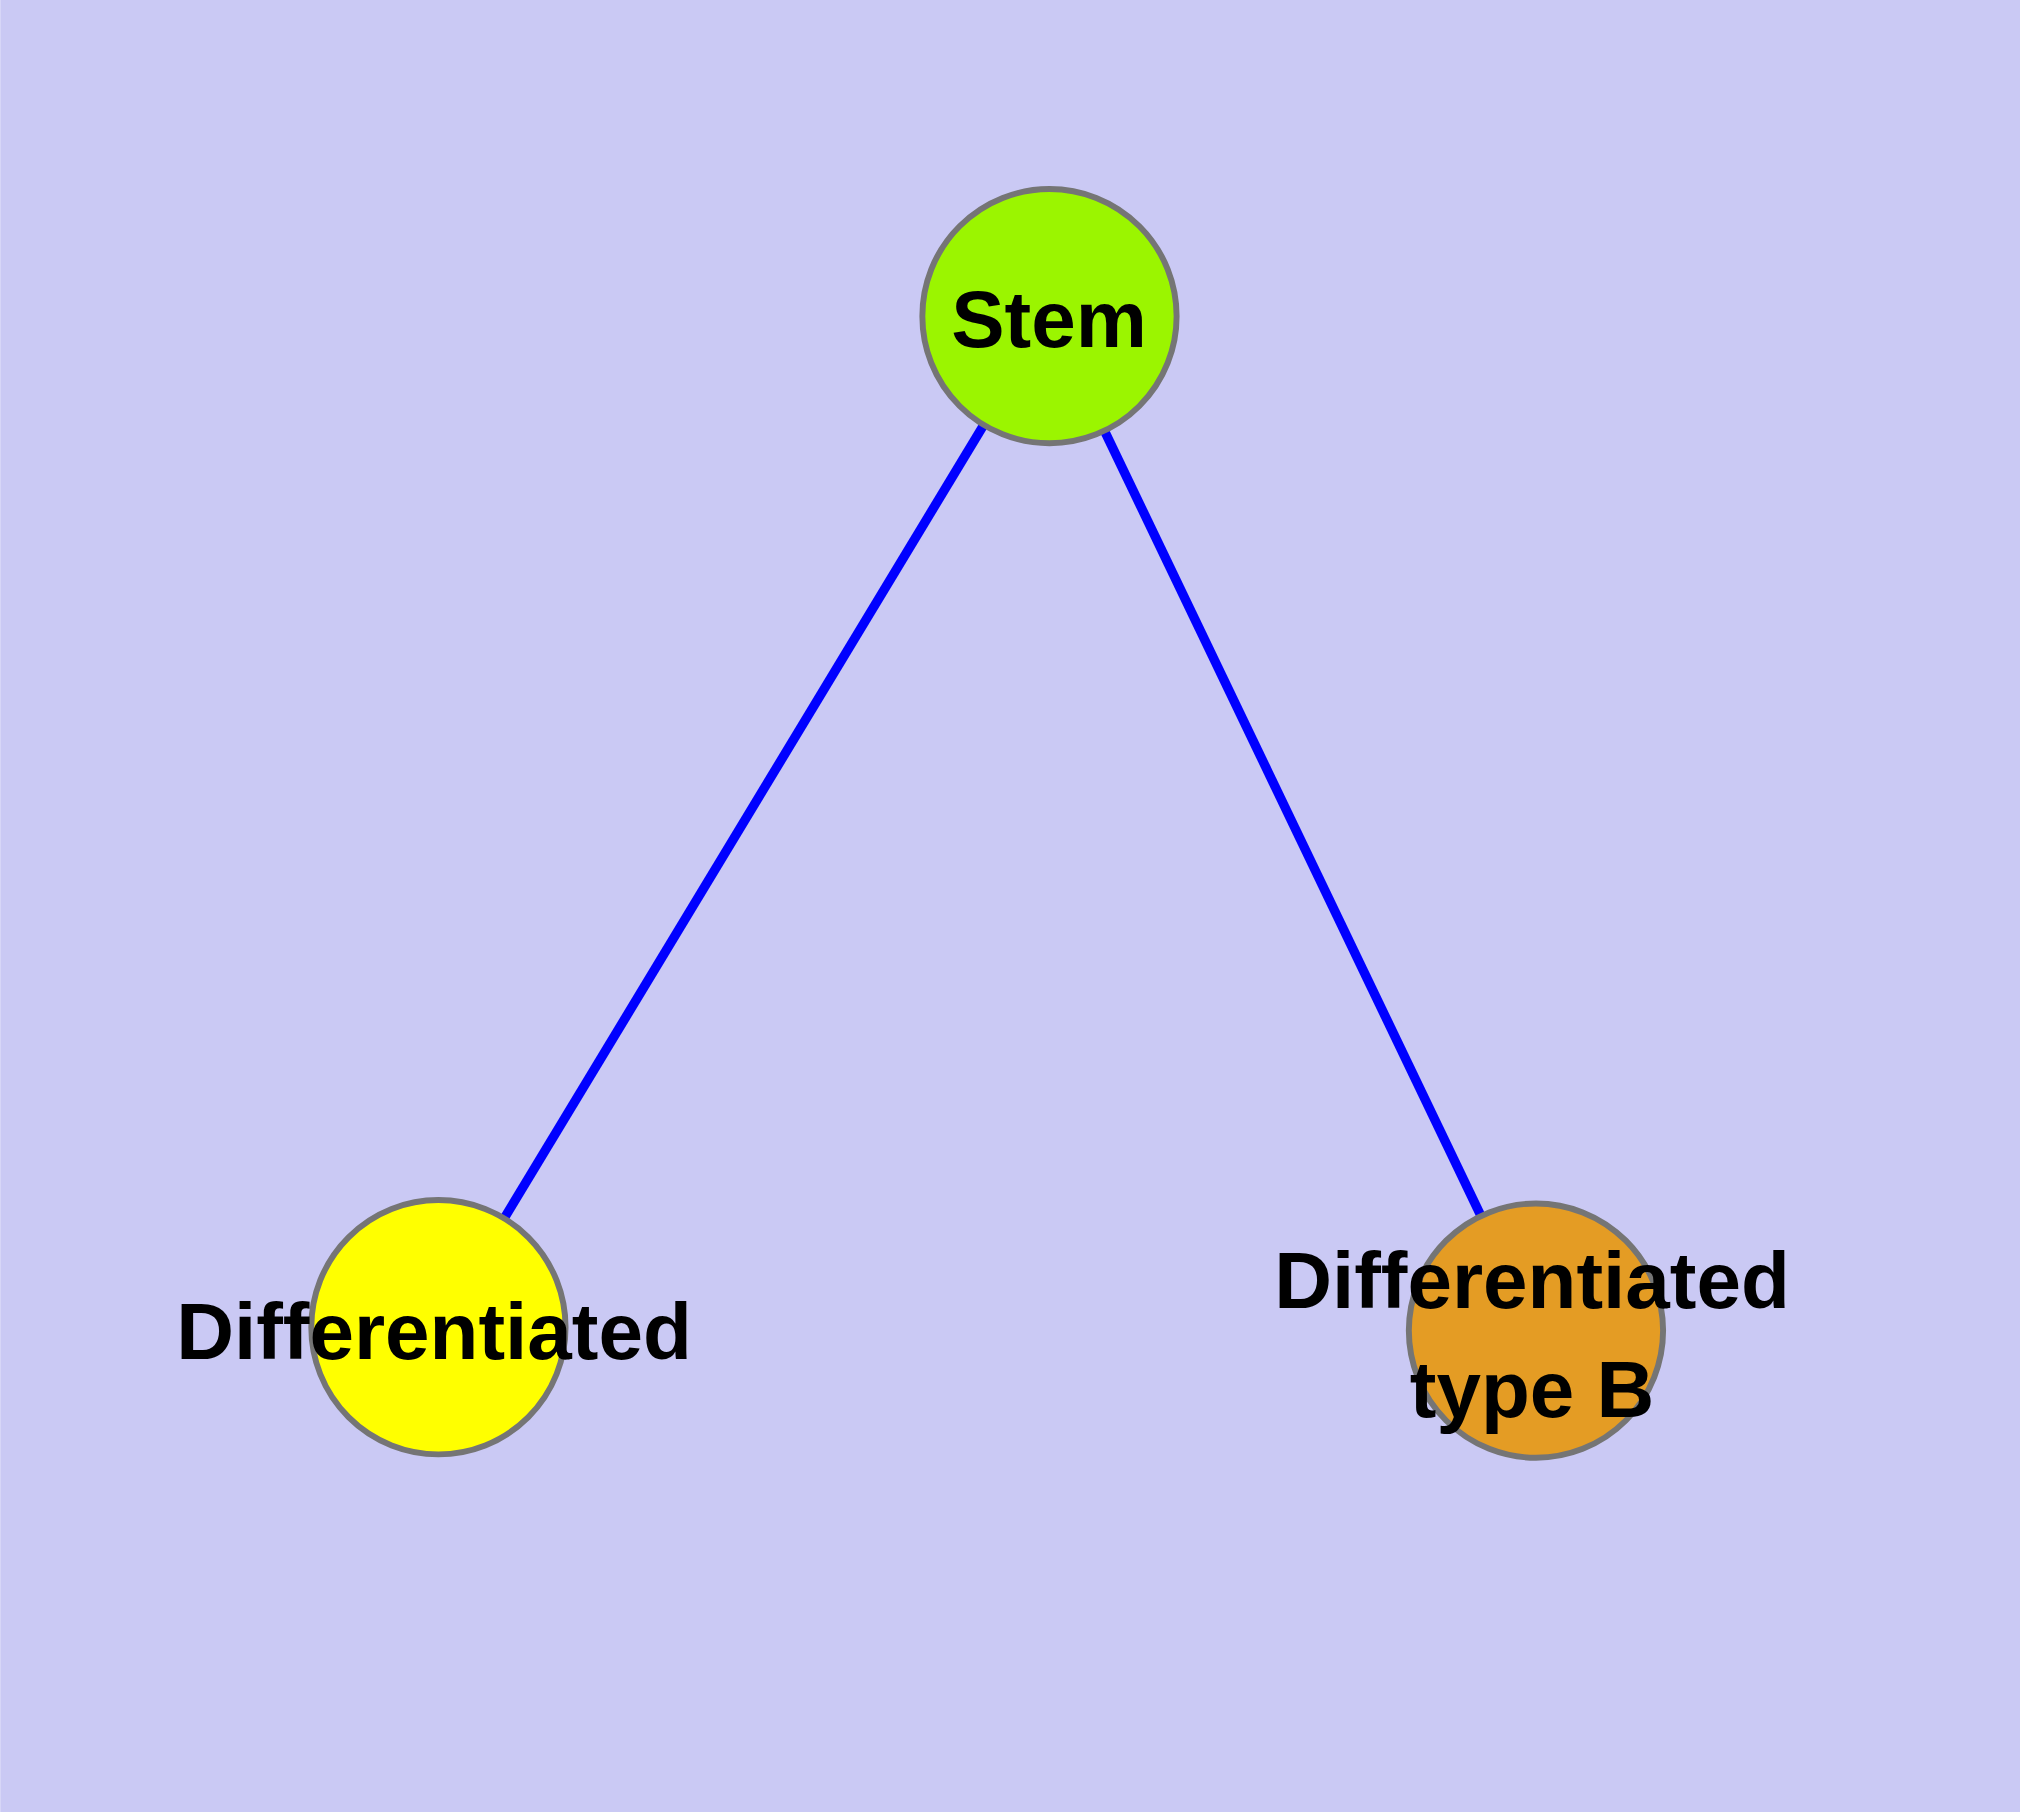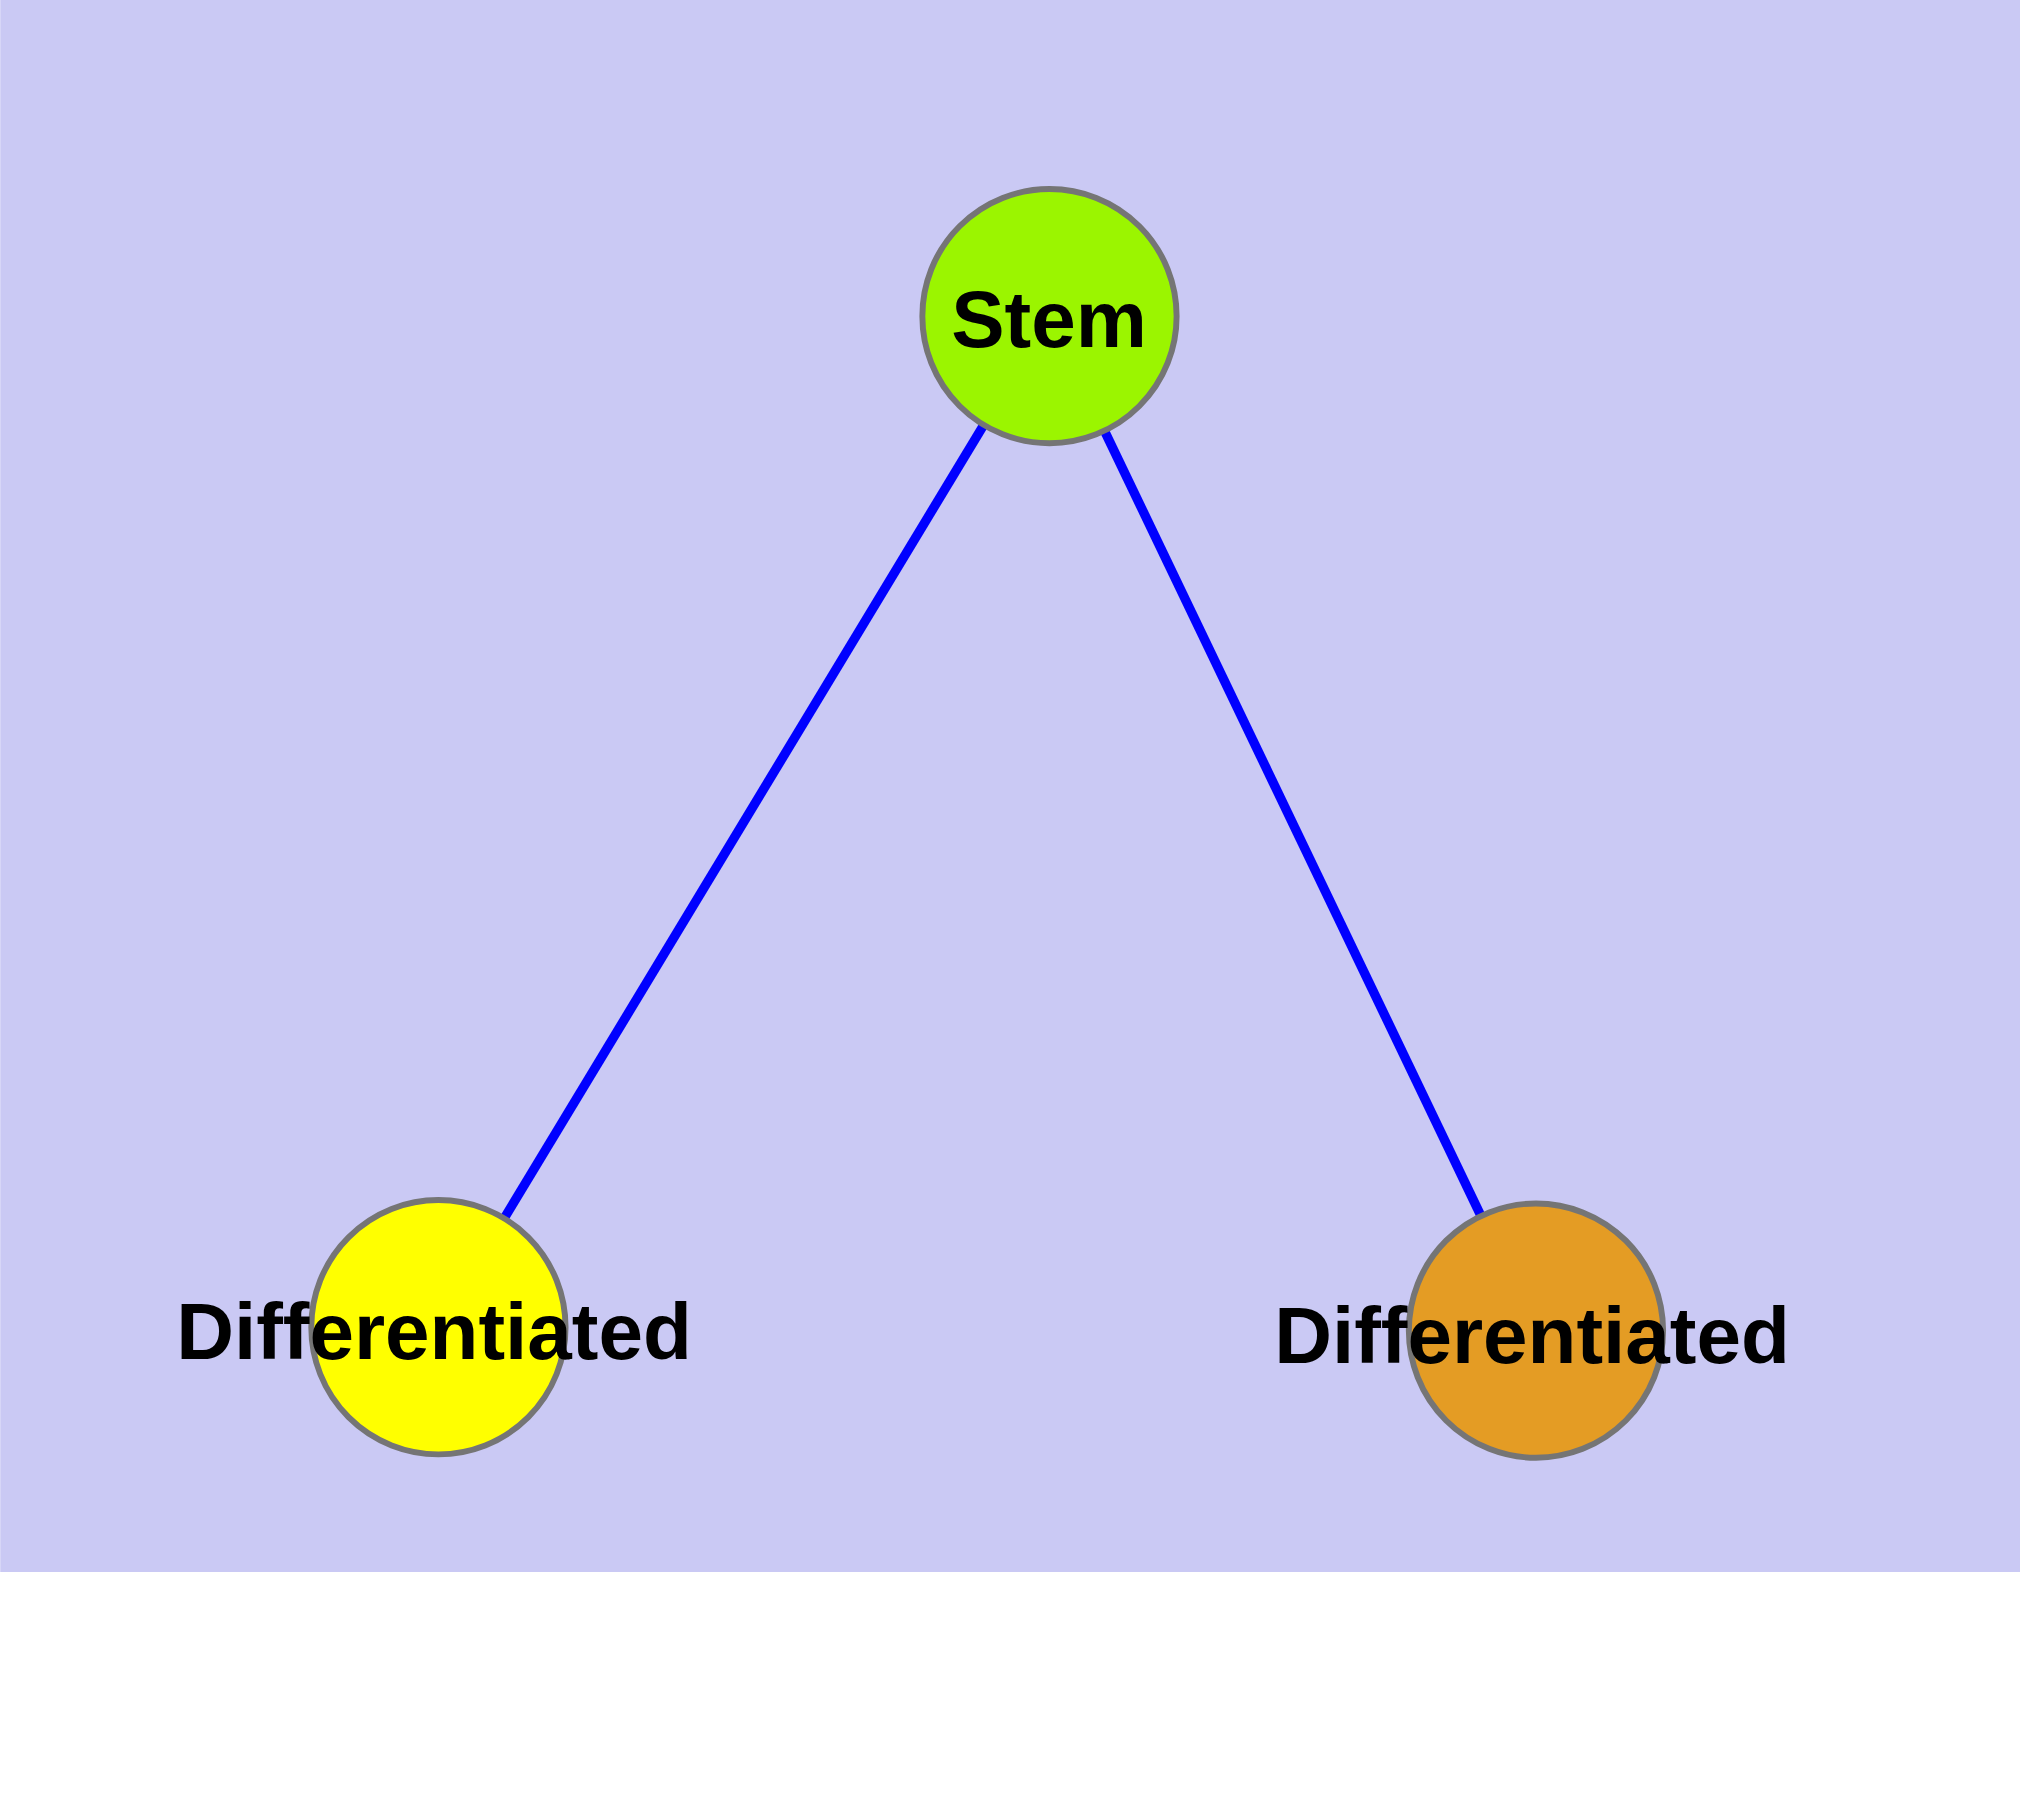--- a/index.html
+++ b/index.html
@@ -2,21 +2,21 @@
 <html style="font-size:13.6px"><head>
 <meta charset="utf-8">
 <style>
   html, body {
     margin: 0;
     padding: 0;
   }
   .canvas {
     position: relative;
     width: 2021px;
-    height: 1572px;
+    height: 1812px;
     overflow: hidden;
     font-family: "Liberation Sans", sans-serif;
   }
   svg.graph {
     position: absolute;
     left: 0;
     top: 0;
     display: block;
   }
   .node-label {
@@ -56,16 +56,17 @@
   <div class="node-label" style="left:1049px; top:320px;">
     <span>Stem</span>
   </div>
 
   <div class="node-label" style="left:434px; top:1332px;">
     <span>Differentiated</span>
   </div>
 
   <div class="node-label" style="left:1532px; top:1336px;">
     <span>Differentiated</span>
+    <span>type B</span>
   </div>
 
 </div>
 
 
 </body></html>

